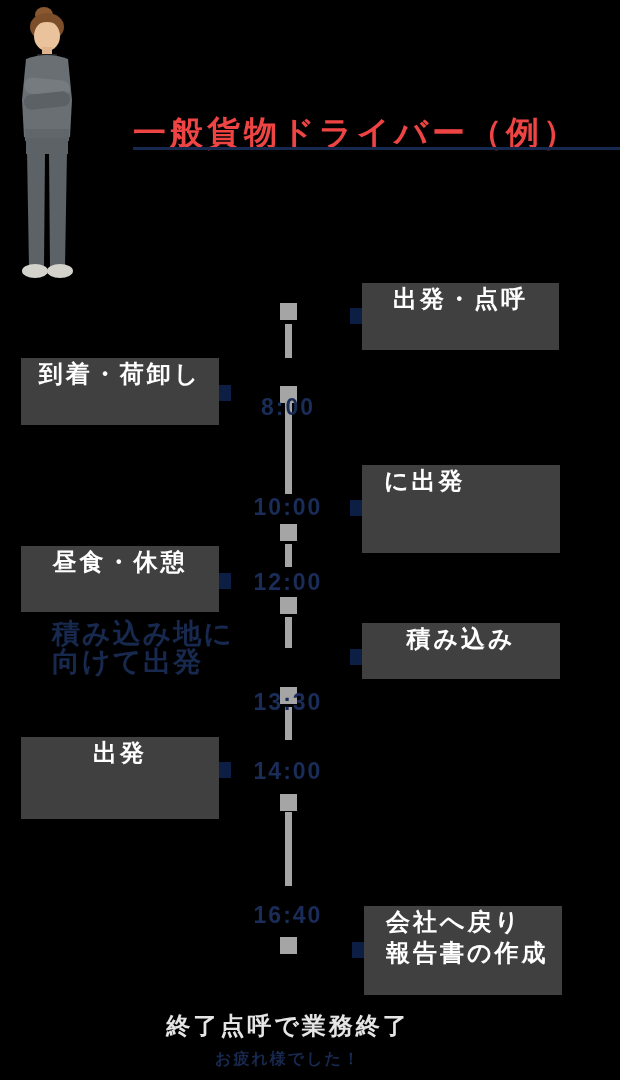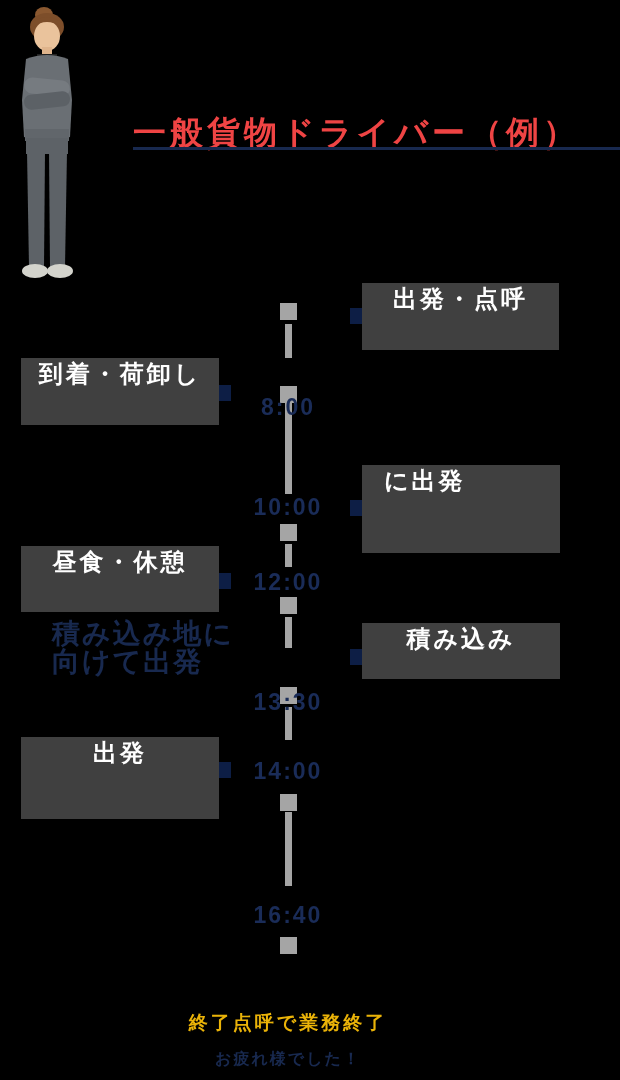--- a/index.html
+++ b/index.html
@@ -55,21 +55,21 @@
   .connector.on-left  { left: -12px; }
   .connector.on-right { right: -12px; }
   
   .side-note {
     position: absolute; left: 40px; top: 620px;
     color: #18294f; font-size: 28px; font-weight: bold;
     letter-spacing: 2px; line-height: 28px; white-space: nowrap; margin-left: 12px;
   }
   .footer-line1 {
     position: absolute; left: 28px; top: 1010px; width: 520px;
-    text-align: center; color: #eab308; font-size: 19px;
+    text-align: center; color: #e5e5e5; font-size: 24px;
     font-weight: bold; letter-spacing: 3px; white-space: nowrap;
   }
   .footer-line2 {
     position: absolute; left: 28px; top: 1049px; width: 520px;
     text-align: center; color: #18294f; font-size: 16px;
     font-weight: bold; letter-spacing: 2px; white-space: nowrap;
   }
 </style>
 </head>
 <body>
@@ -147,17 +147,22 @@
   <div class="ebox center" style="left:362px;top:623px;width:198px;height:56px;">
     <div class="connector on-left" style="top:26px;"></div>
     <span class="line">積み込み</span>
   </div>
 
   <div class="ebox center" style="left:21px;top:737px;width:198px;height:82px;">
     <div class="connector on-right" style="top:25px;"></div>
     <span class="line">出発</span>
   </div>
 
+  <div class="ebox leftpad" style="left:364px;top:906px;width:198px;height:89px;">
+    <div class="connector on-left" style="top:36px;"></div>
+    <span class="line">会社へ戻り</span>
+    <span class="line">報告書の作成</span>
+  </div>
 
   <div class="footer-line1">終了点呼で業務終了</div>
   <div class="footer-line2">お疲れ様でした！</div>
 
 </div>
 
 </body></html>

